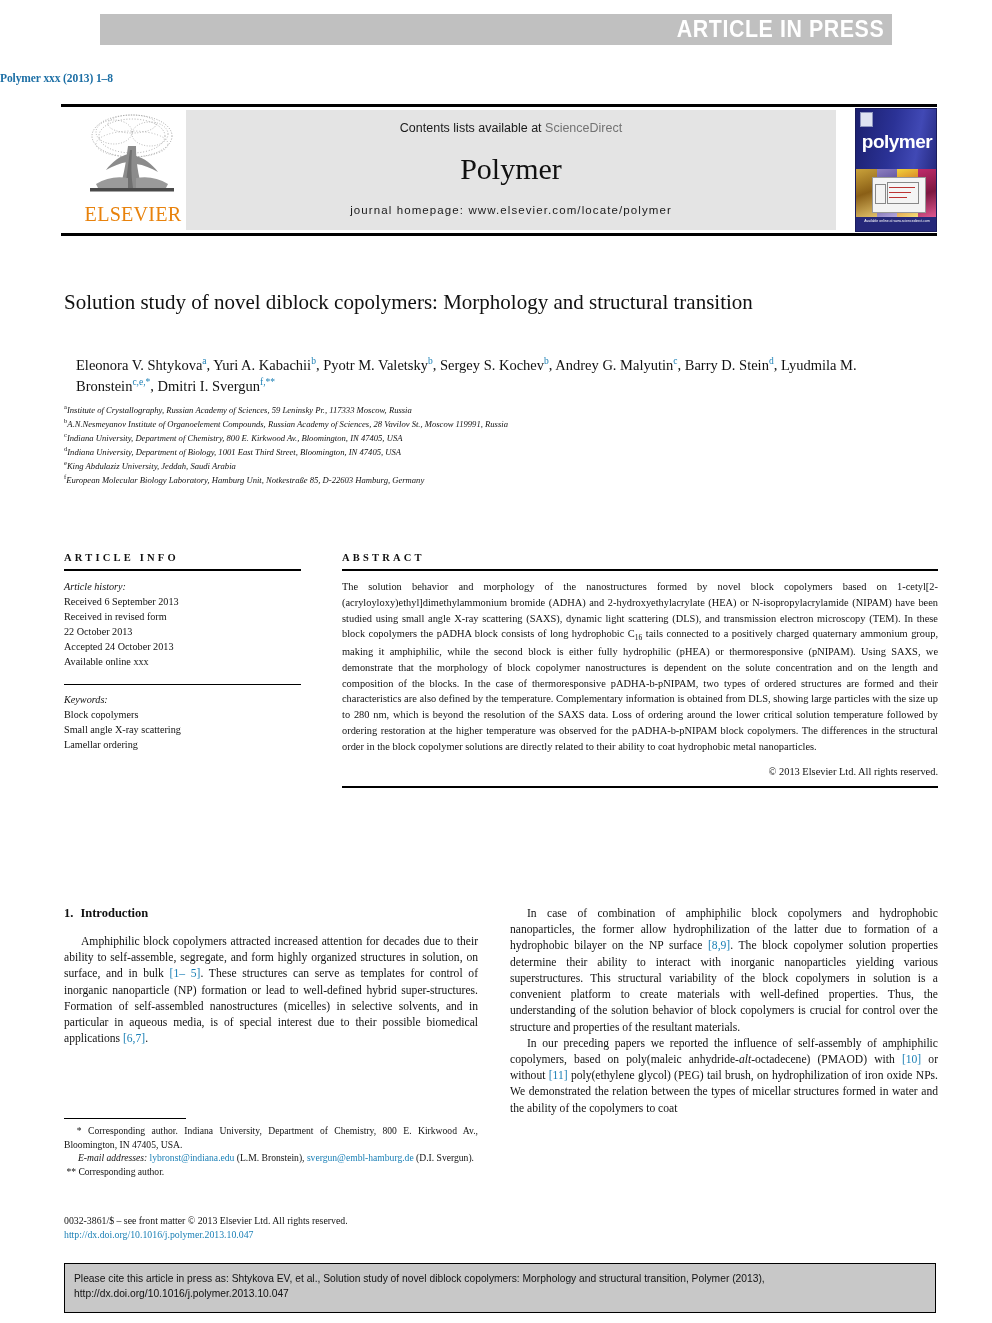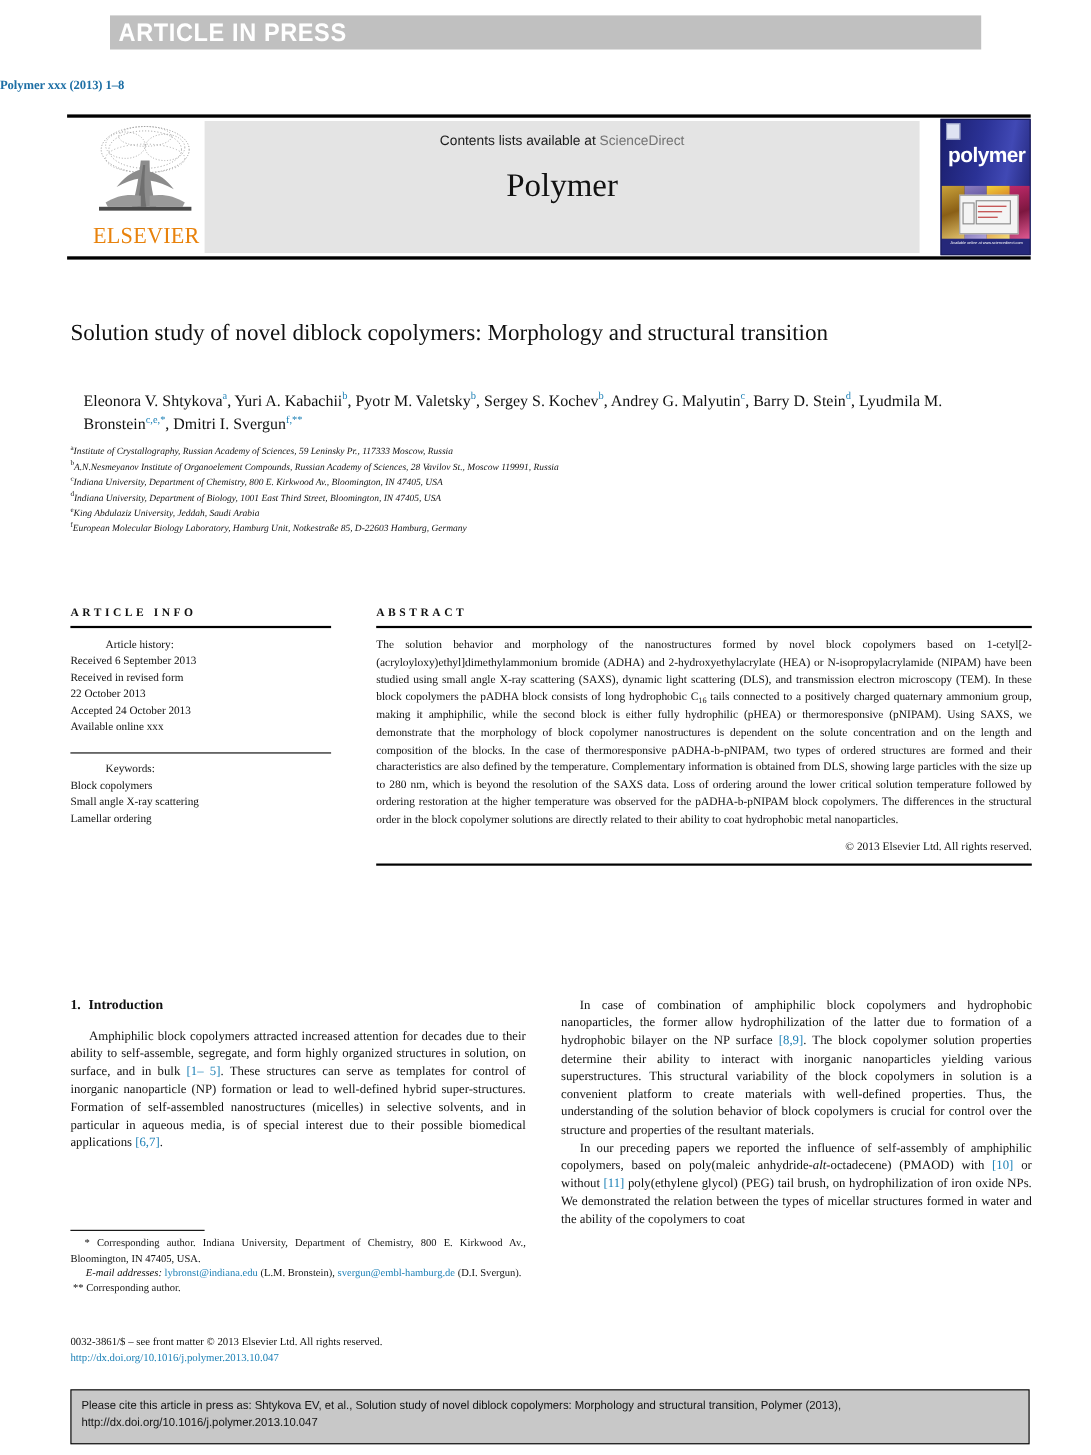--- a/index.html
+++ b/index.html
@@ -25,21 +25,21 @@
   
   .aip-bar {
     position: absolute;
     left: 100px;
     top: 14px;
     width: 792px;
     height: 31px;
     background: #c0c0c0;
     display: flex;
     align-items: center;
-    justify-content: flex-start;
+    justify-content: flex-end;
   }
   .aip-text {
     font-family: "Liberation Sans", sans-serif;
     font-weight: bold;
     font-size: 23px;
     letter-spacing: 0.6px;
     color: #ffffff;
     transform: scaleX(0.93);
   }
 
@@ -289,21 +289,21 @@
     background: #000;
     margin: 0 0 7px 0;
   }
   .info-text {
     font-family: "Liberation Serif", serif;
     font-size: 10.2px;
     line-height: 1.48;
     color: #111;
   }
   .info-label {
-    margin-left: 32px;
+    font-style: italic;
   }
   .info-gap { height: 14px; }
   .abs-text {
     font-family: "Liberation Serif", serif;
     font-size: 10.4px;
     line-height: 1.52;
     text-align: justify;
     color: #111;
   }
   .abs-text sub { font-size: 7.5px; }
@@ -441,20 +441,21 @@
         </g>
       </svg>
       <div class="els-word">ELSEVIER</div>
     </div>
 
     <div class="center-band">
       <div class="cb-contents">
         <span>Contents lists available at </span><span class="sd">ScienceDirect</span>
       </div>
       <div class="cb-title">Polymer</div>
+      <div class="cb-home">journal homepage: www.elsevier.com/locate/polymer</div>
     </div>
 
     <div class="cover">
       <div class="cover-grad"></div>
       <div class="cover-badge"></div>
       <div class="cover-word">polymer</div>
       <div class="cover-strip">
         <div class="cs cs1"></div>
         <div class="cs cs2"></div>
         <div class="cs cs3"></div>

